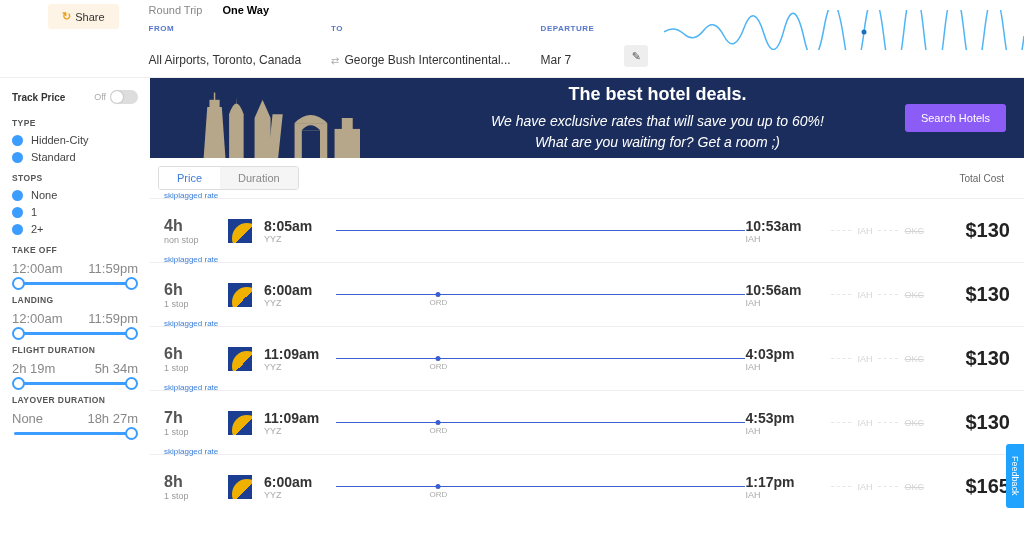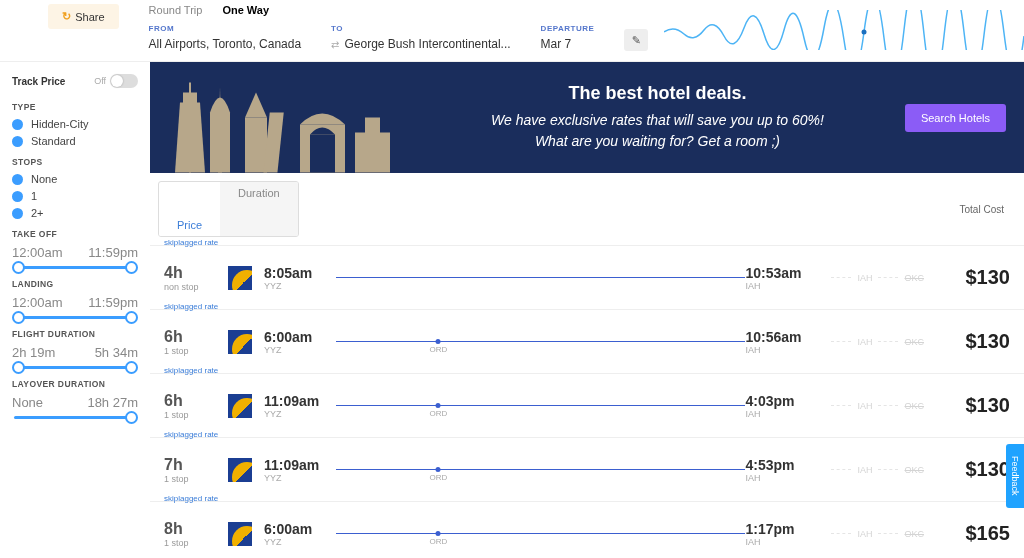--- a/index.html
+++ b/index.html
@@ -5,21 +5,21 @@
   * { box-sizing: border-box; margin: 0; padding: 0; }
   body { font-family: -apple-system, BlinkMacSystemFont, "Segoe UI", Arial, sans-serif; background: #fff; font-size: 12px; color: #333; width: 1024px; height: 558px; overflow: hidden; }
   .header { display: flex; align-items: flex-start; padding: 4px 20px 10px 48px; gap: 30px; border-bottom: 1px solid #eee; position: relative; }
   .share-btn { background: #fdf4e5; border: none; padding: 6px 14px; border-radius: 3px; font-size: 11px; color: #333; cursor: pointer; display: flex; align-items: center; gap: 4px; justify-content: flex-end; }
   .share-btn::before { content: "↻"; color: #f0a020; font-weight: bold; }
   .search-area { flex: 1; }
   .trip-tabs { display: flex; gap: 20px; margin-bottom: 8px; font-size: 11px; }
   .trip-tab { cursor: pointer; color: #888; }
   .trip-tab.active { color: #000; font-weight: bold; }
   .fields { display: flex; gap: 30px; align-items: flex-end; }
-  .field { display: flex; flex-direction: column; gap: 4px; }
+  .field { display: flex; flex-direction: column; gap: 20px; }
   .field-label { font-size: 8px; letter-spacing: 0.5px; color: #5577cc; font-weight: bold; text-transform: uppercase; }
   .field-val { font-size: 12px; color: #333; display:flex; align-items:center; gap:5px;}
   .swap-icon { color:#aaa; font-size:10px; }
   .edit-btn { background: #eee; border: none; width: 24px; height: 22px; border-radius: 3px; cursor: pointer; font-size:11px; color:#555;}
   .spark { position: absolute; right: 0; top: 10px; width: 360px; height: 40px; }
   .spark svg { width: 100%; height: 100%; }
   .main { display: flex; }
   .sidebar { width: 150px; padding: 12px; font-size: 11px; }
   .track-row { display: flex; justify-content: space-between; align-items: center; margin-bottom: 14px; }
   .track-row strong { font-size: 10px; font-weight: bold; }
@@ -29,31 +29,31 @@
   .filter-head { font-size: 8.5px; font-weight: bold; color: #555; letter-spacing: 0.4px; margin: 10px 0 6px; text-transform: uppercase; }
   .radio-item { display: flex; align-items: center; gap: 8px; margin: 5px 0; cursor: pointer; color:#444;}
   .radio { width: 11px; height: 11px; border-radius: 50%; background: #3b9dff; }
   .slider-labels { display: flex; justify-content: space-between; font-size: 13px; color: #888; margin-top:2px;}
   .slider-track { height: 3px; background: #3b9dff; margin: 6px 2px; position: relative; border-radius:2px;}
   .slider-track::before, .slider-track::after { content: ""; position: absolute; width: 9px; height: 9px; background: #fff; border: 2px solid #3b9dff; border-radius: 50%; top: -5px; }
   .slider-track::before { left: -2px; }
   .slider-track::after { right: -2px; }
   .slider-track.single::before { display:none; }
   .content { flex: 1; background: #f4f4f4; }
-  .banner { background: #1a2d5c; height: 111px; display: flex; position: relative; align-items: center; color: #fff; overflow:hidden;}
+  .banner { background: #1a2d5c; height: 80px; display: flex; position: relative; align-items: center; color: #fff; overflow:hidden;}
   .banner-art { width: 260px; height: 100%; opacity: 0.9; }
   .banner-mid { flex: 1; text-align: center; padding: 0 10px; }
   .banner-mid h2 { font-size: 18px; font-weight: bold; margin-bottom: 6px; }
   .banner-mid p { font-size: 14px; line-height: 1.5; font-style: italic; }
   .banner-btn { background: #8b5cf6; color: #fff; border: none; padding: 8px 16px; border-radius: 3px; font-size: 11px; margin-right: 18px; cursor: pointer; }
   .results-head { background: #eceded; padding: 10px 14px; font-size: 12px; font-weight: bold; color: #2c3e6e; border-bottom:1px solid #ddd;}
   .sort-row { display: flex; background: #fff; align-items:center;}
   .sort-tabs { display: flex; border: 1px solid #ddd; margin:8px; border-radius:3px; overflow:hidden;}
   .sort-tab { padding: 5px 18px; font-size: 11px; cursor: pointer; color:#888; background:#f5f5f5;}
-  .sort-tab.active { background: #fff; color: #3b7dd8; margin-top: 32px; }
+  .sort-tab.active { background: #fff; color: #3b7dd8; }
   .total-cost { margin-left: auto; margin-right: 20px; font-size: 10px; color: #666; }
   .flight { background: #fff; border-top: 1px solid #eee; display: flex; align-items: center; padding: 6px 14px; min-height: 64px; }
   .rate-label { font-size: 8px; color: #3b7dd8; position: absolute; margin-top:-26px;}
   .dur-col { width: 52px; }
   .dur-col .dur { font-size: 16px; font-weight: bold; color:#555; }
   .dur-col .stops { font-size: 9px; color: #999; }
   .airline-logo { width: 24px; height: 24px; background: #1b3e92; margin: 0 12px; position:relative; overflow:hidden;}
   .airline-logo::after{content:"";position:absolute;width:30px;height:30px;background:linear-gradient(135deg,#f0b000 40%,#1b3e92 40%);border-radius:50%;left:4px;top:4px;}
   .route { flex: 1; display: flex; align-items: center; }
   .rt-pt { width: 72px; }

